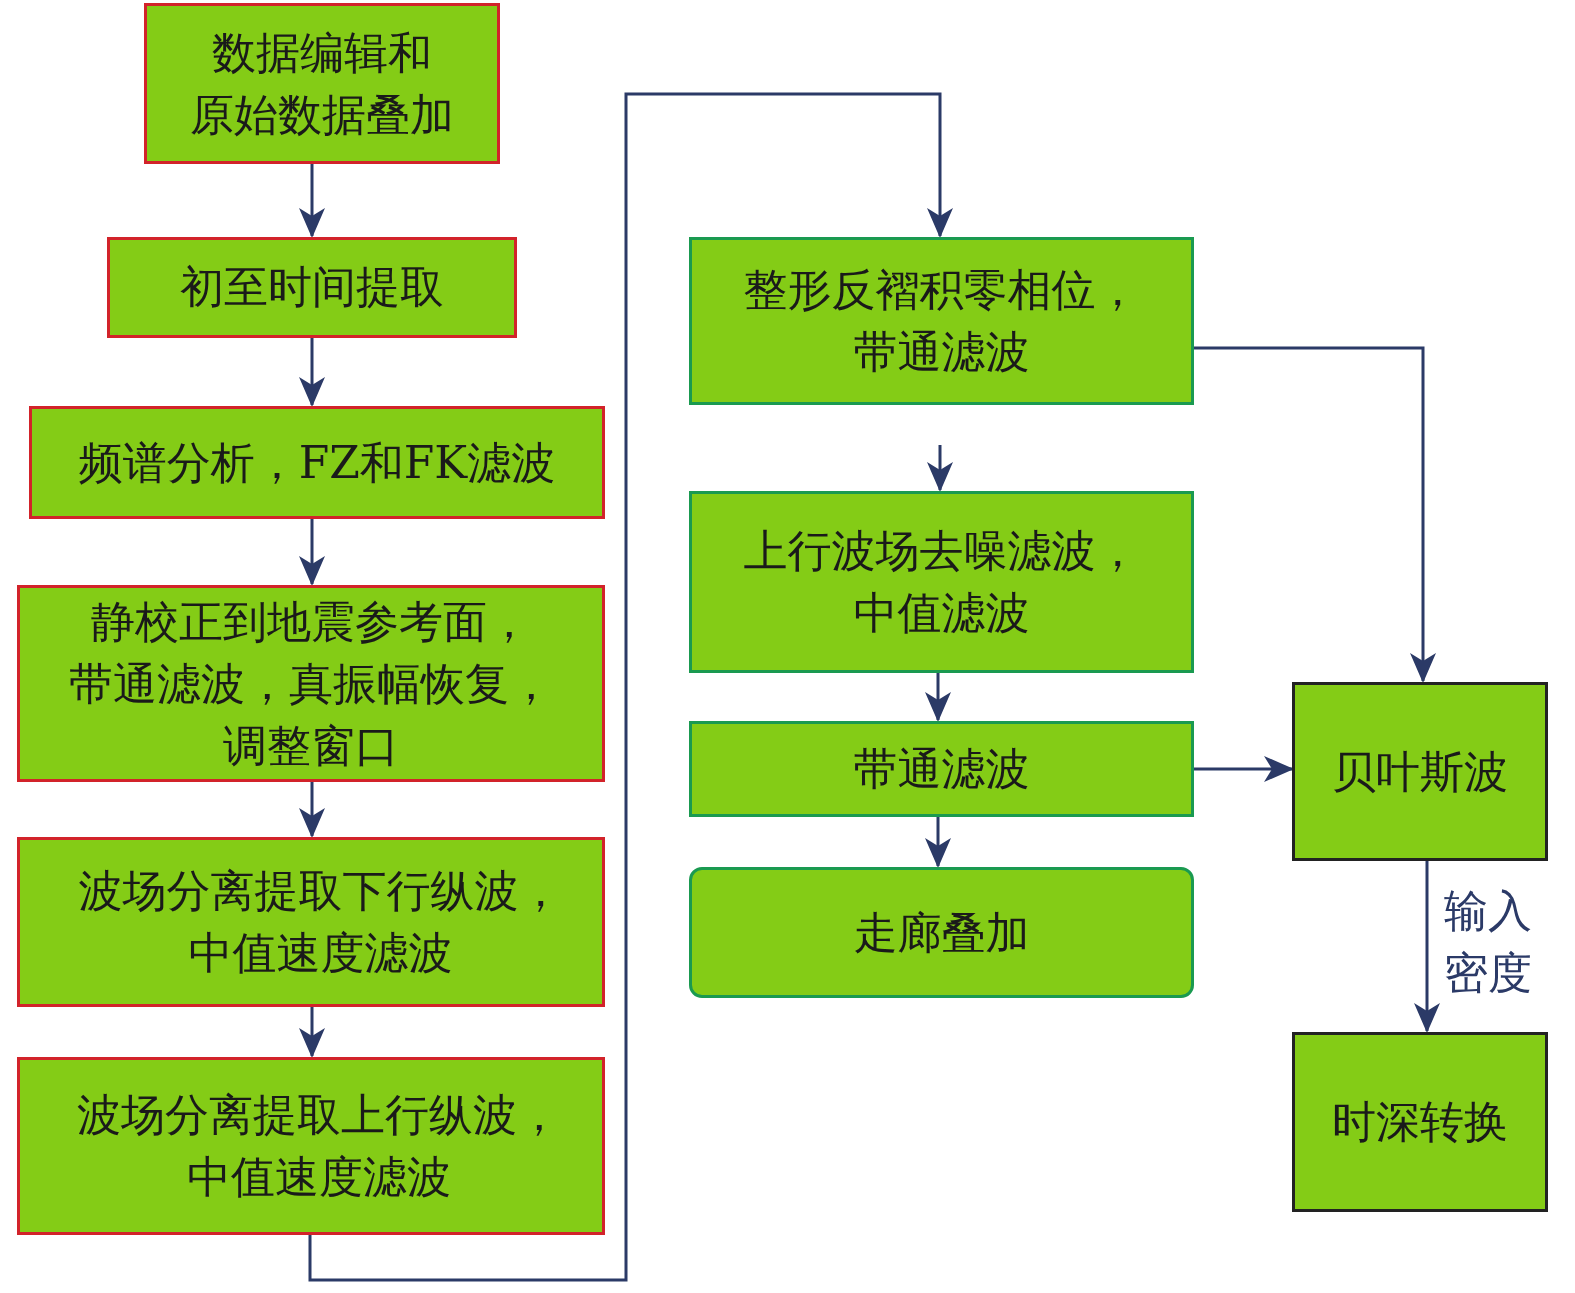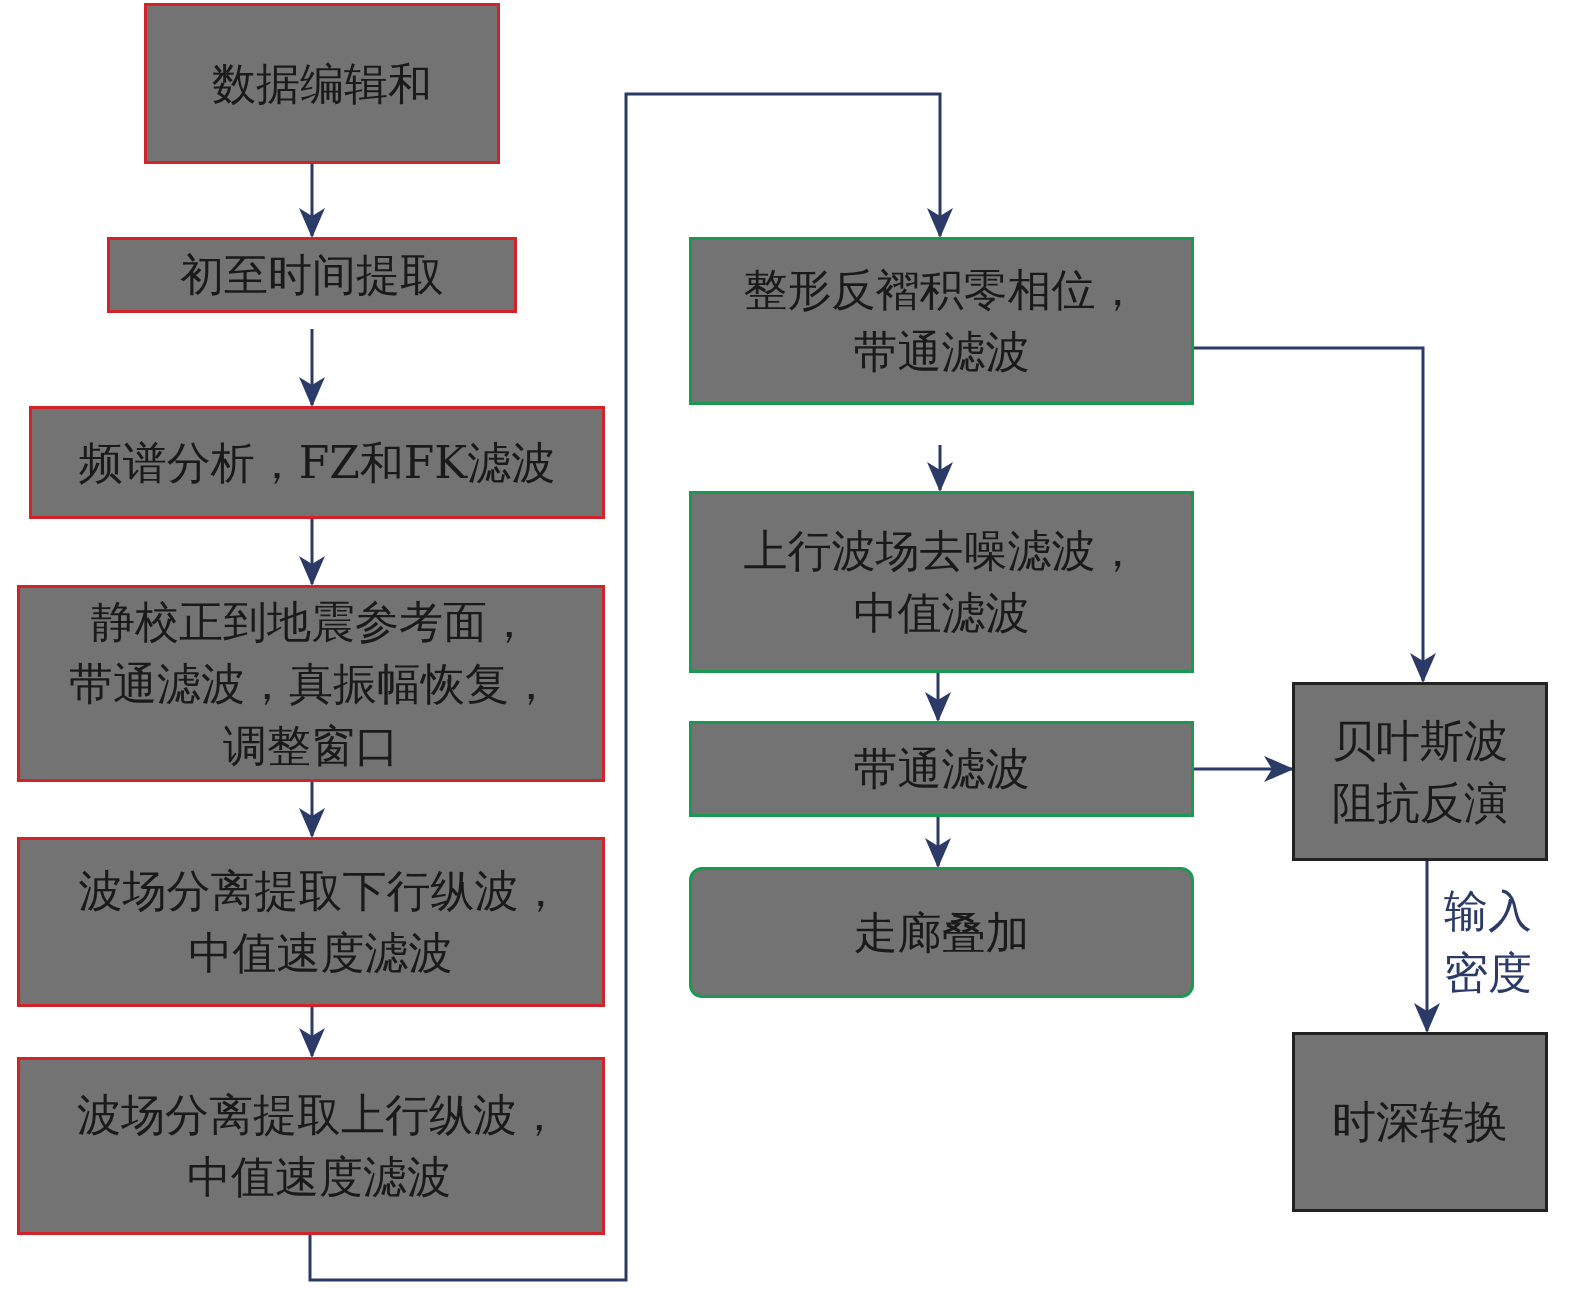--- a/index.html
+++ b/index.html
@@ -1,19 +1,19 @@
 <!DOCTYPE html>
 <html><head>
 <meta charset="utf-8">
 <style>
   html, body { margin: 0; padding: 0; background: #ffffff; }
   body { width: 1575px; height: 1293px; position: relative; overflow: hidden;
          font-family: "DejaVu Serif", "Liberation Serif", serif; color: #1a1a1a; }
   .box { position: absolute; box-sizing: border-box; display: flex; flex-direction: column;
-         align-items: center; justify-content: center; background: #737373; text-align: center; }
+         align-items: center; justify-content: center; background: #84cc16; text-align: center; }
   .red { border: 3px solid #d2232a; }
   .green { border: 3px solid #1a9a50; }
   .black { border: 3px solid #222222; }
   .line { font-size: 44px; line-height: 62px; white-space: nowrap; letter-spacing: 0px; }
   .note { position: absolute; color: #2b3a67; font-size: 44px; line-height: 62px; white-space: nowrap; }
   svg#connectors { position: absolute; left: 0; top: 0; }
 </style>
 </head>
 <body>
 
@@ -43,23 +43,24 @@
     <polyline points="1193,348 1423,348 1423,681" marker-end="url(#arrowBig)"></polyline>
 
     <line x1="1193" y1="769" x2="1292" y2="769" marker-end="url(#arrowBig)"></line>
 
     <line x1="1427" y1="861" x2="1427" y2="1031" marker-end="url(#arrowBig)"></line>
   </g>
 </svg>
 
 <div class="box red" style="left:144px; top:3px; width:356px; height:161px;">
   <div class="line">数据编辑和</div>
+  <div class="line">原始数据叠加</div>
 </div>
 
-<div class="box red" style="left:107px; top:237px; width:410px; height:76px;">
+<div class="box red" style="left:107px; top:237px; width:410px; height:101px;font-family:Liberation Serif, serif;">
   <div class="line">初至时间提取</div>
 </div>
 
 <div class="box red" style="left:29px; top:406px; width:576px; height:113px;">
   <div class="line">频谱分析，FZ和FK滤波</div>
 </div>
 
 <div class="box red" style="left:17px; top:585px; width:588px; height:197px;">
   <div class="line">静校正到地震参考面，</div>
   <div class="line">带通滤波，真振幅恢复，</div>
@@ -89,21 +90,20 @@
 <div class="box green" style="left:689px; top:721px; width:505px; height:96px;">
   <div class="line">带通滤波</div>
 </div>
 
 <div class="box green" style="left:689px; top:867px; width:505px; height:131px;border-radius:13px;">
   <div class="line">走廊叠加</div>
 </div>
 
 <div class="box black" style="left:1292px; top:682px; width:256px; height:179px;">
   <div class="line">贝叶斯波</div>
-  <div class="line">阻抗反演</div>
 </div>
 
 <div class="box black" style="left:1292px; top:1032px; width:256px; height:180px;">
   <div class="line">时深转换</div>
 </div>
 
 <div class="note" style="left:1444px; top:880px;">
   <div>输入</div>
   <div>密度</div>
 </div>

